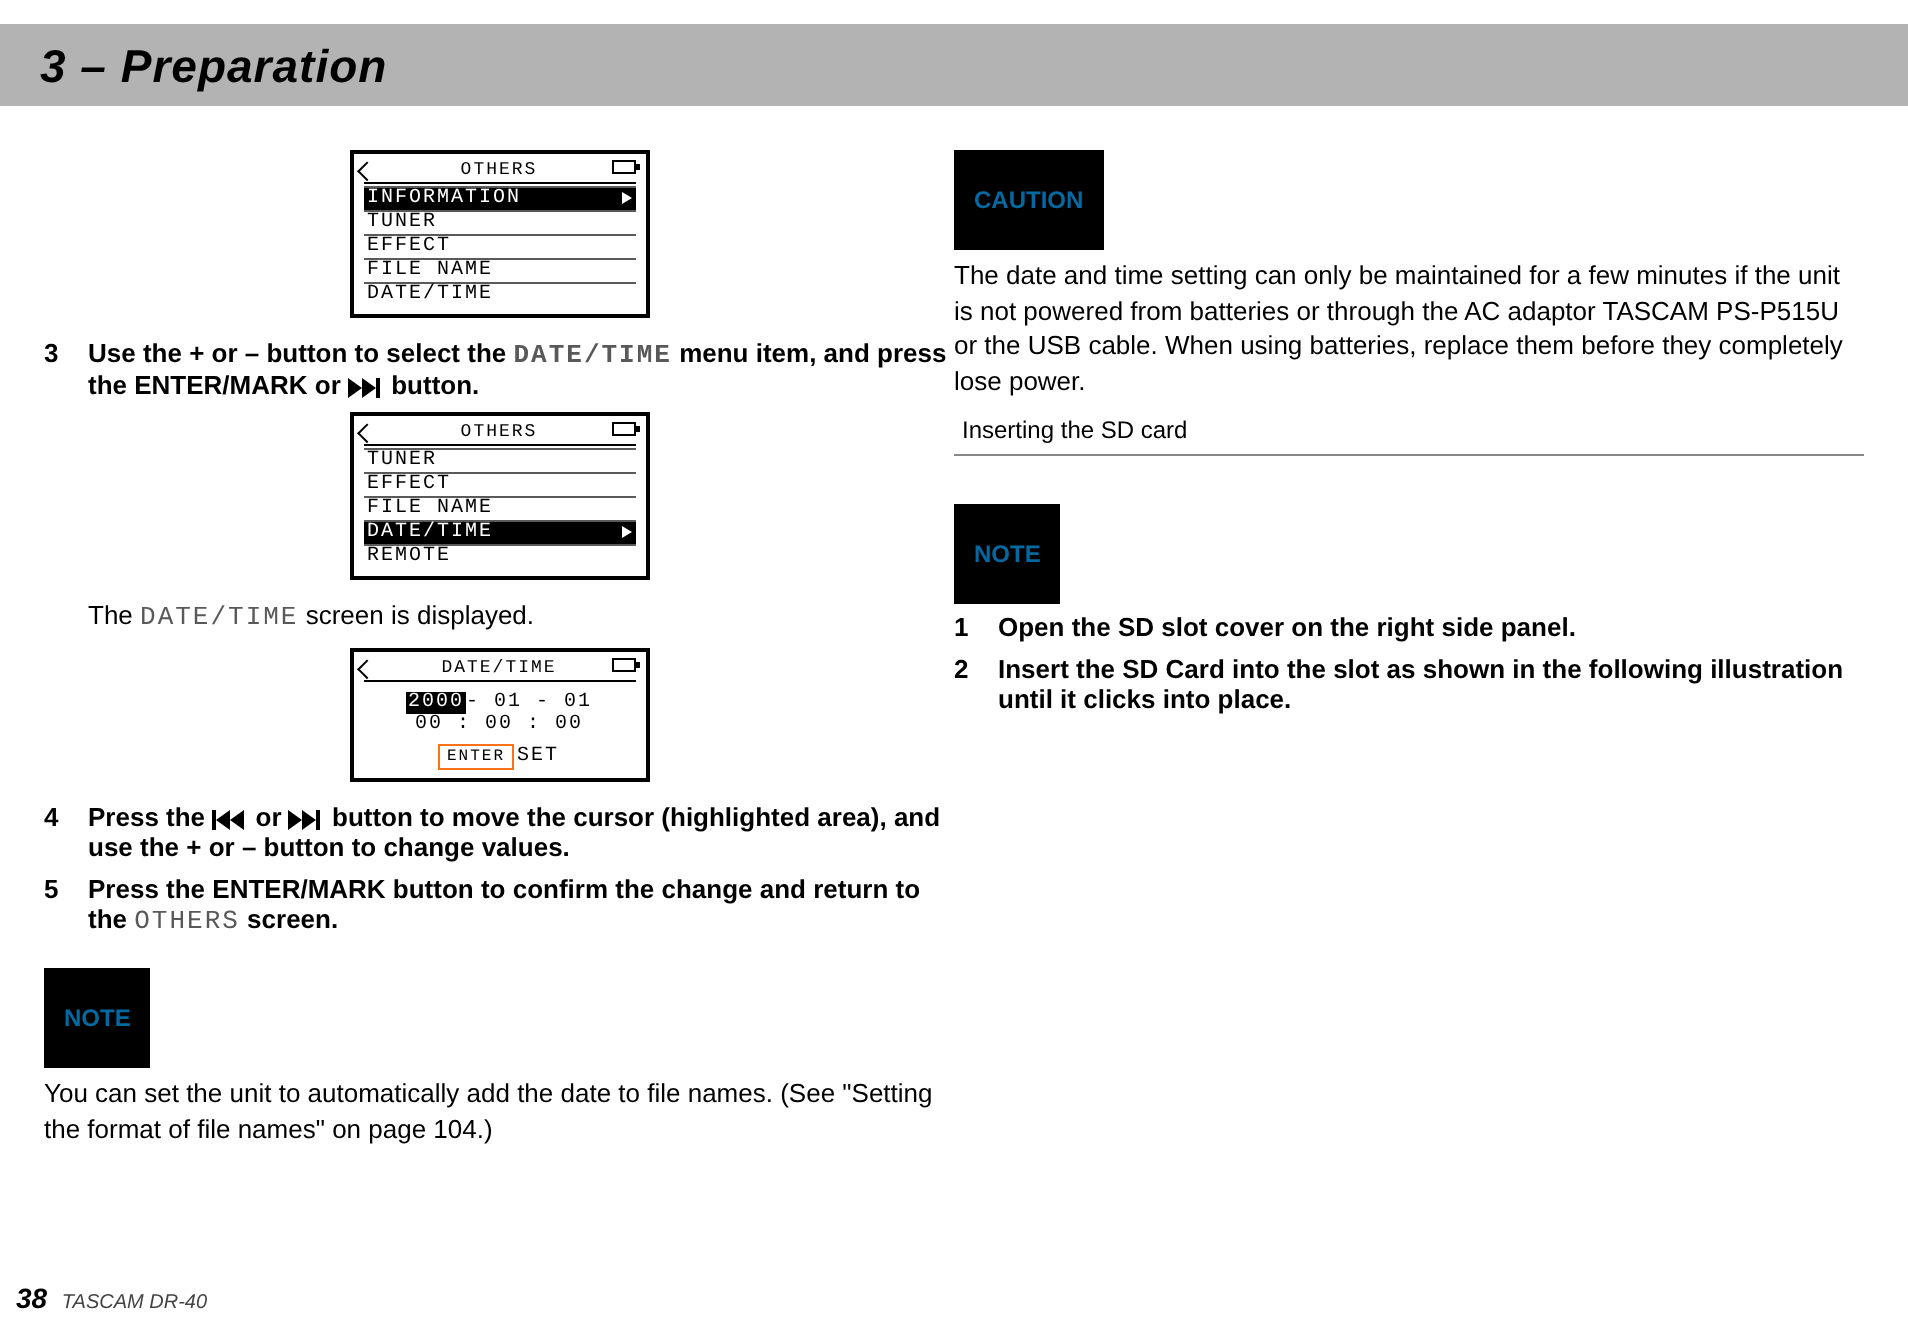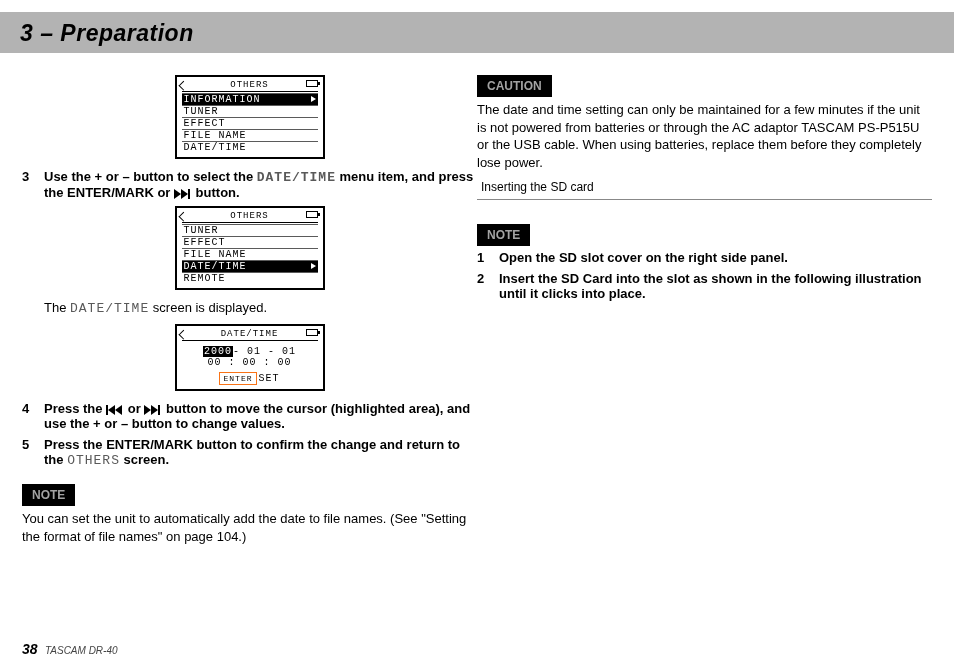--- a/index.html
+++ b/index.html
@@ -115,24 +115,24 @@
     content:""; position:absolute; top:0;
     border-top:5px solid transparent; border-bottom:5px solid transparent;
     border-right:7px solid #000;
   }
   .rwd::before { left:2px; }
   .rwd::after { left:9px; }
   .rwd .bar { position:absolute; left:0; top:0; width:2px; height:10px; background:#000; }
 
   .tag {
     display:inline-block;
-    background:#000; color:#a3a3a3;
+    background:#000; color:#0369a1;
     font-weight:700;
     font-size:12px;
-    padding:4px 10px;
+    padding:18px 10px;
     margin: 10px 0 4px 0;
   }
   .para { line-height: 1.35; margin-bottom:6px; }
 
   .h2 {
     font-size: 19px;
     font-weight: 700;
     border-top: 2px solid #000;
     border-bottom: 1px solid #888;
     padding: 7px 4px;
@@ -141,21 +141,21 @@
   .h3 {
     font-size: 12px;
     font-weight: 400;
     border-bottom: 1px solid #888;
     padding: 3px 4px 5px 4px;
     margin-bottom: 14px;
   }
   .footer {
     position: absolute;
     bottom: 14px;
-    left: 22px;
+    left: 8px;
     font-size: 12px;
   }
   .footer .pg { font-weight:700; font-style:italic; font-size:14px; margin-right:4px;}
   .footer .model { font-style: italic; font-size:10px; color:#444;}
 </style>
 </head>
 <body>
 
 <div class="header">
   <h1>3 – Preparation</h1>

